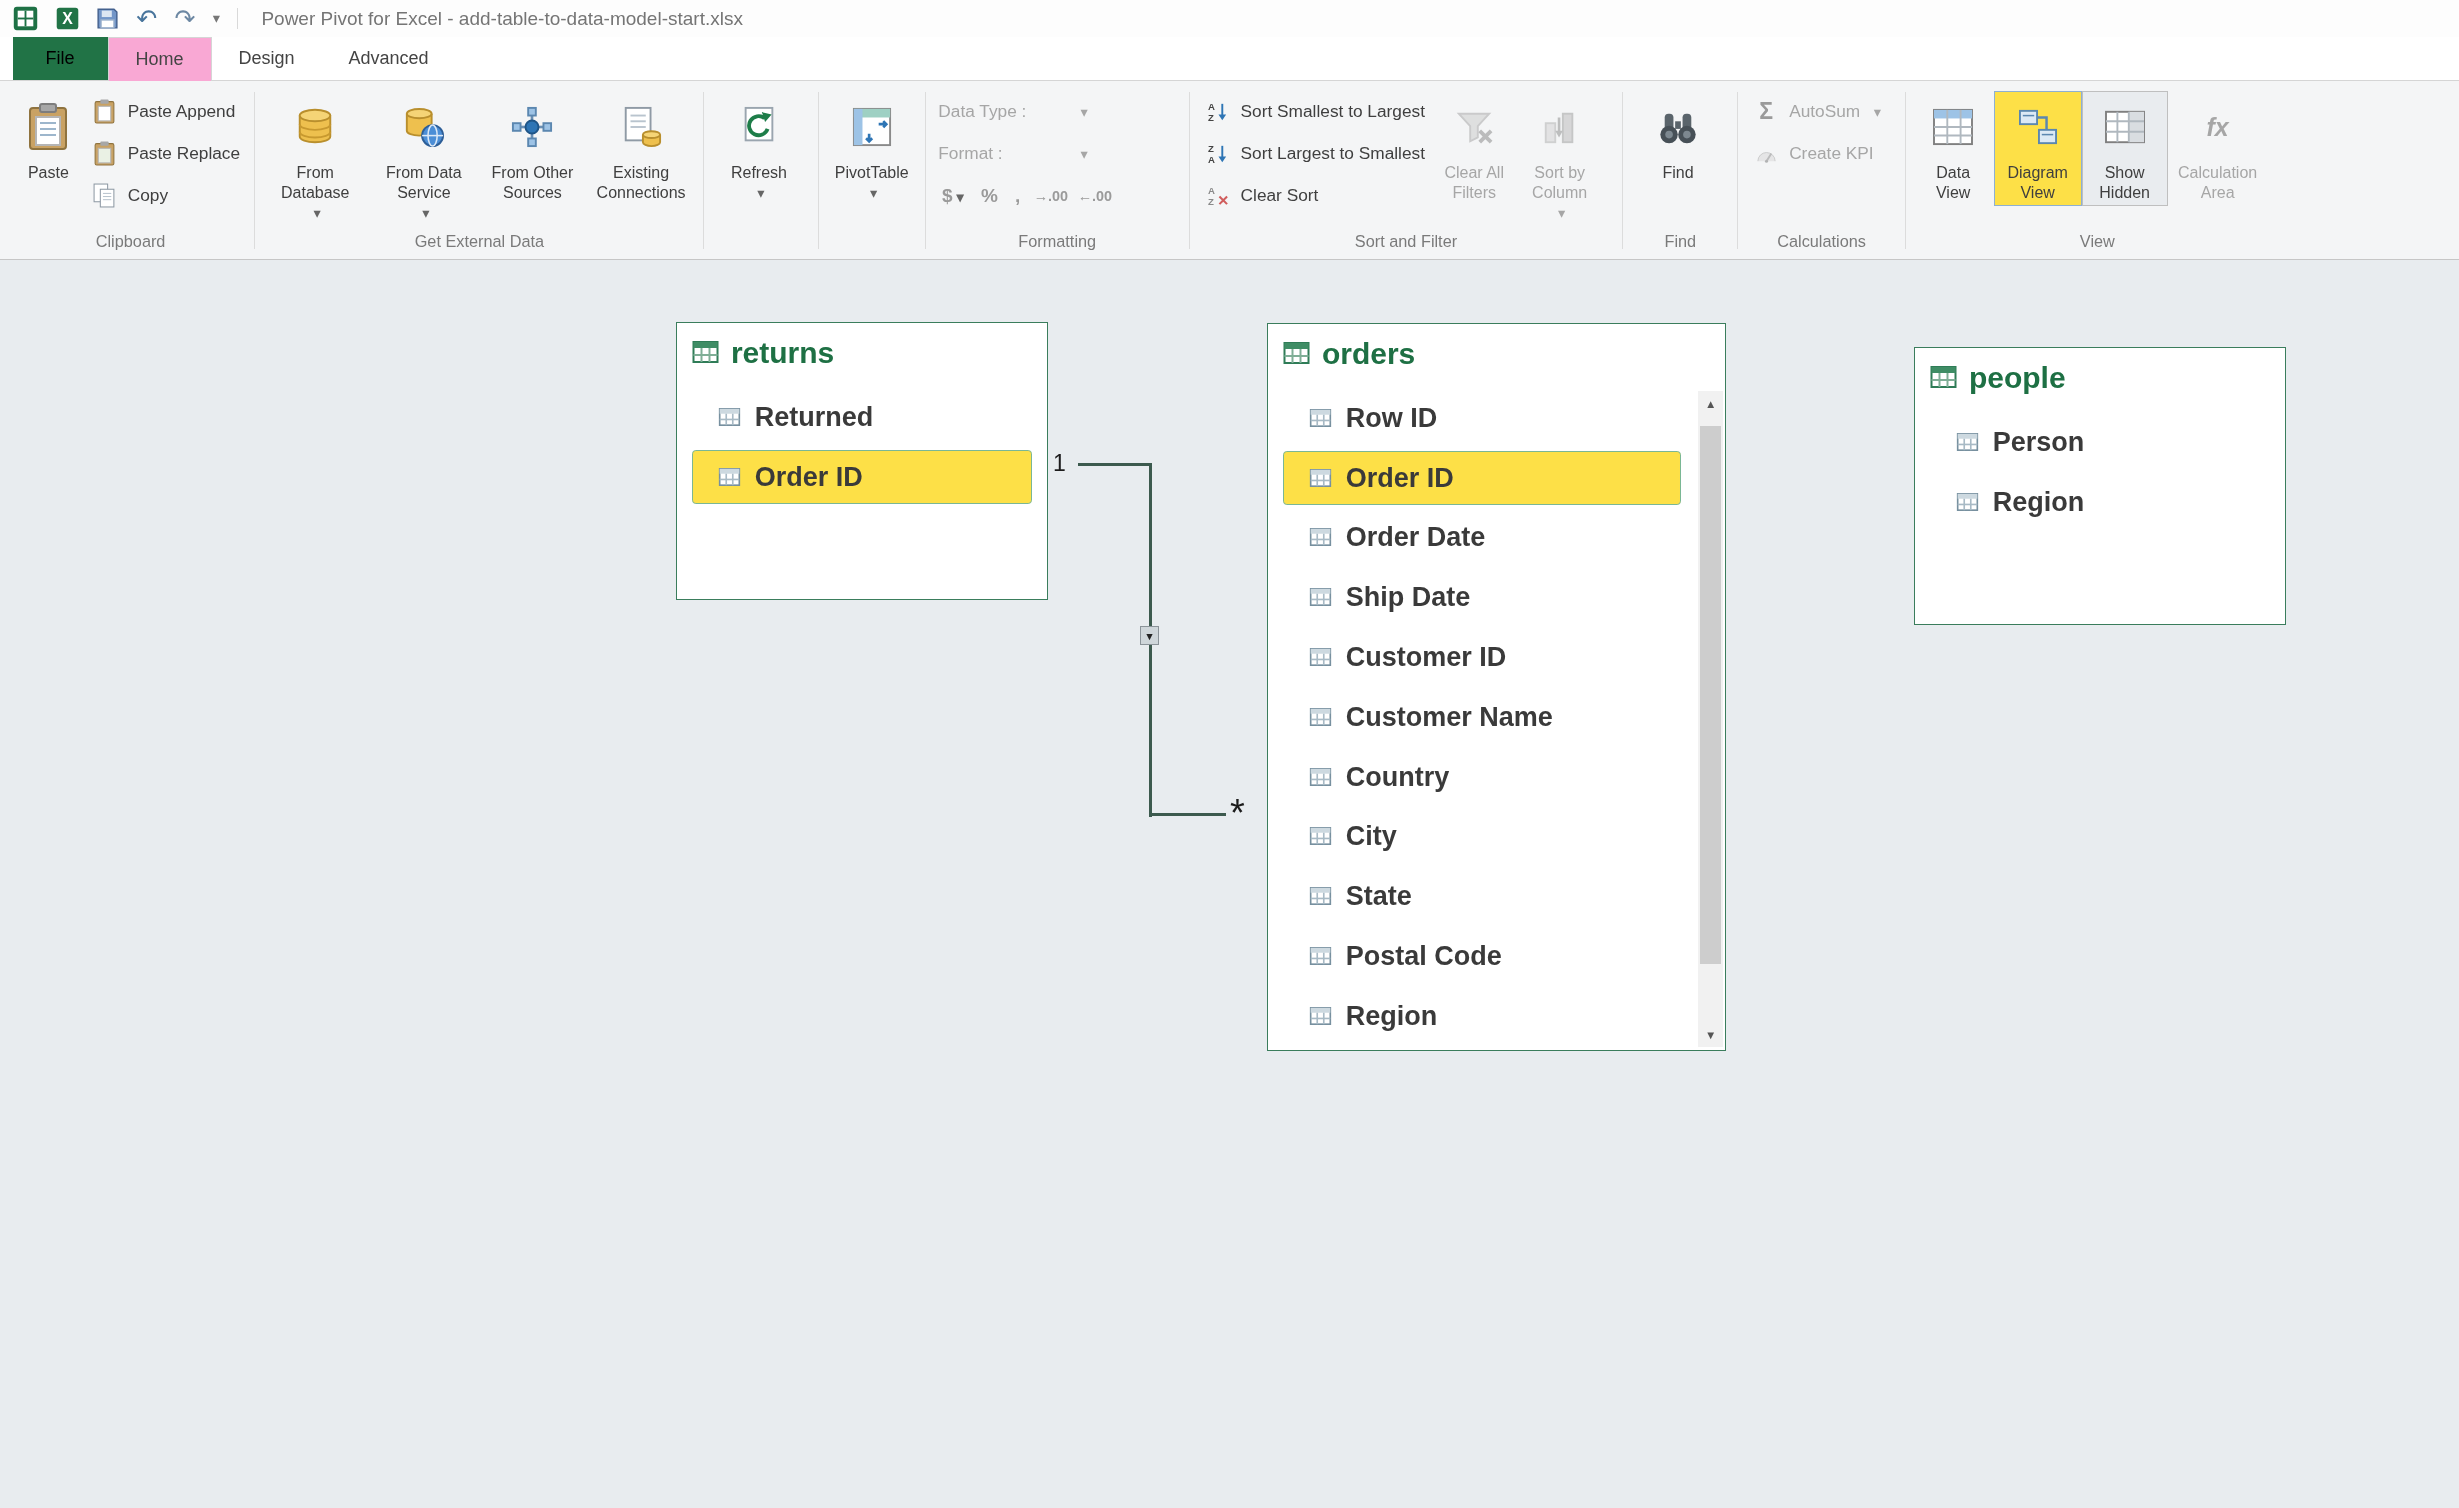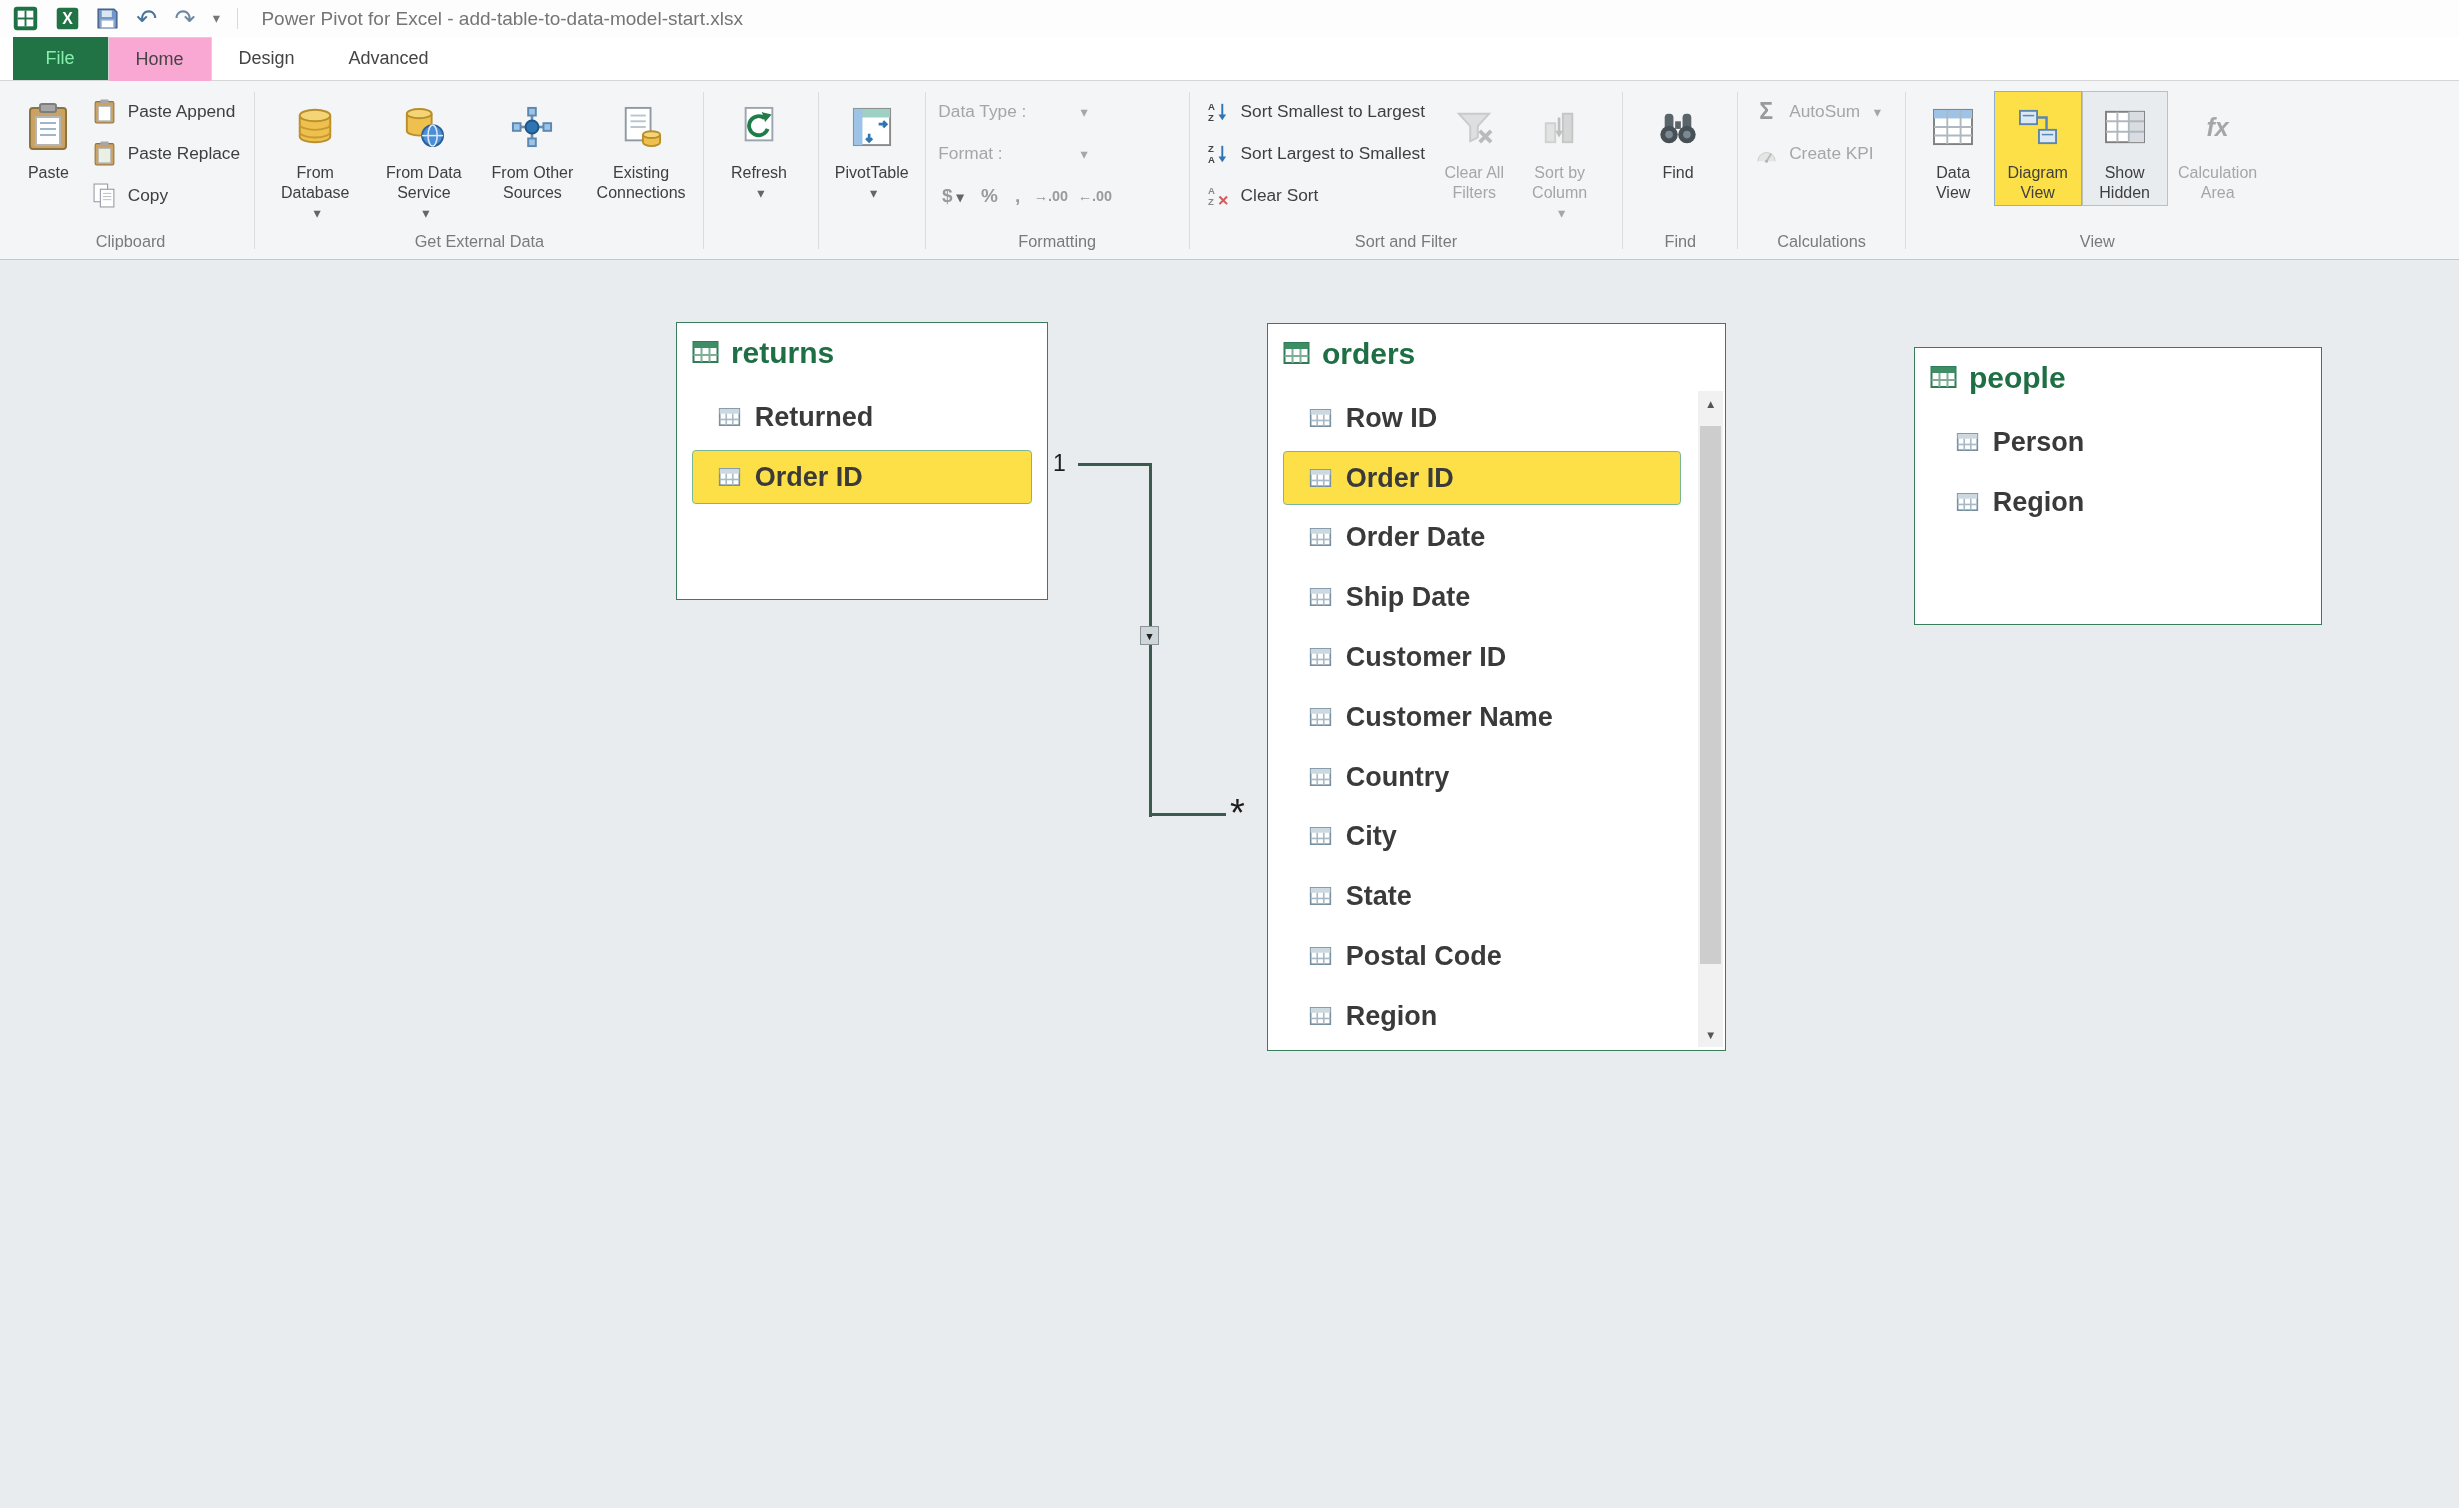--- a/index.html
+++ b/index.html
@@ -16,21 +16,21 @@
   .tb-glyph.qcaret { font-size:14.4px; color:#777; }
   .tb-glyph.qcaret::after { content:"\25BE"; }
   .qat-sep { width:1px; height:21px; background:#d9d9d9; }
   .tb-title { font-size:19px; color:#757575; margin-left:5.8px; white-space:nowrap; }
 
   
   .tabsrow { height:44px; display:flex; align-items:stretch; background:#fff;
     border-bottom:1px solid #d5d5d5; padding-left:12.5px; }
   .tab { padding:0 27px; display:flex; align-items:center; font-size:18px; color:#444;
     cursor:default; }
-  .tab.file { background:#217346; color:#86efac; padding:0 33px; }
+  .tab.file { background:#217346; color:#000000; padding:0 33px; }
   .tab.selected { background:#f9a8d4; border:1px solid #d5d5d5; border-bottom:none;
     margin-bottom:-1px; z-index:2; }
 
   
   .ribbon { height:179px; background:#f4f5f6; border-bottom:1px solid #c6c6c6;
     display:flex; align-items:stretch; padding:3.8px 3.8px 0 9.6px; }
   .rgroup { display:flex; flex-direction:column; }
   .rgroup-content { flex:1; display:flex; align-items:flex-start; padding:5.8px 3.8px 0 3.8px; }
   .rgroup-label { height:29px; text-align:center; font-size:16.3px; color:#7a7a7a;
     line-height:23px; }
@@ -722,21 +722,21 @@
           <span>Category</span>
         </div>
       </div>
     <div class="scrollbar">
       <div class="sb-btn up"></div>
       <div class="sb-thumb"></div>
       <div class="sb-btn down"></div>
     </div>
   </div>
 
-  <div class="tablecard" style="left:1914px;top:87px;width:408px;height:278px">
+  <div class="tablecard" style="left:1914px;top:87px;width:372px;height:278px">
     <div class="tc-title">
       <span>
         <svg width="27" height="22" viewBox="0 0 13 11">
             <rect x="0.5" y="0.5" width="12" height="10" fill="#fff" stroke="#2f7c57"></rect>
             <rect x="0.5" y="0.5" width="12" height="3" fill="#3f8d65"></rect>
             <line x1="4.5" y1="3.5" x2="4.5" y2="10.5" stroke="#7fae96"></line>
             <line x1="8.5" y1="3.5" x2="8.5" y2="10.5" stroke="#7fae96"></line>
             <line x1="0.5" y1="7" x2="12.5" y2="7" stroke="#7fae96"></line>
           </svg>
       </span>

